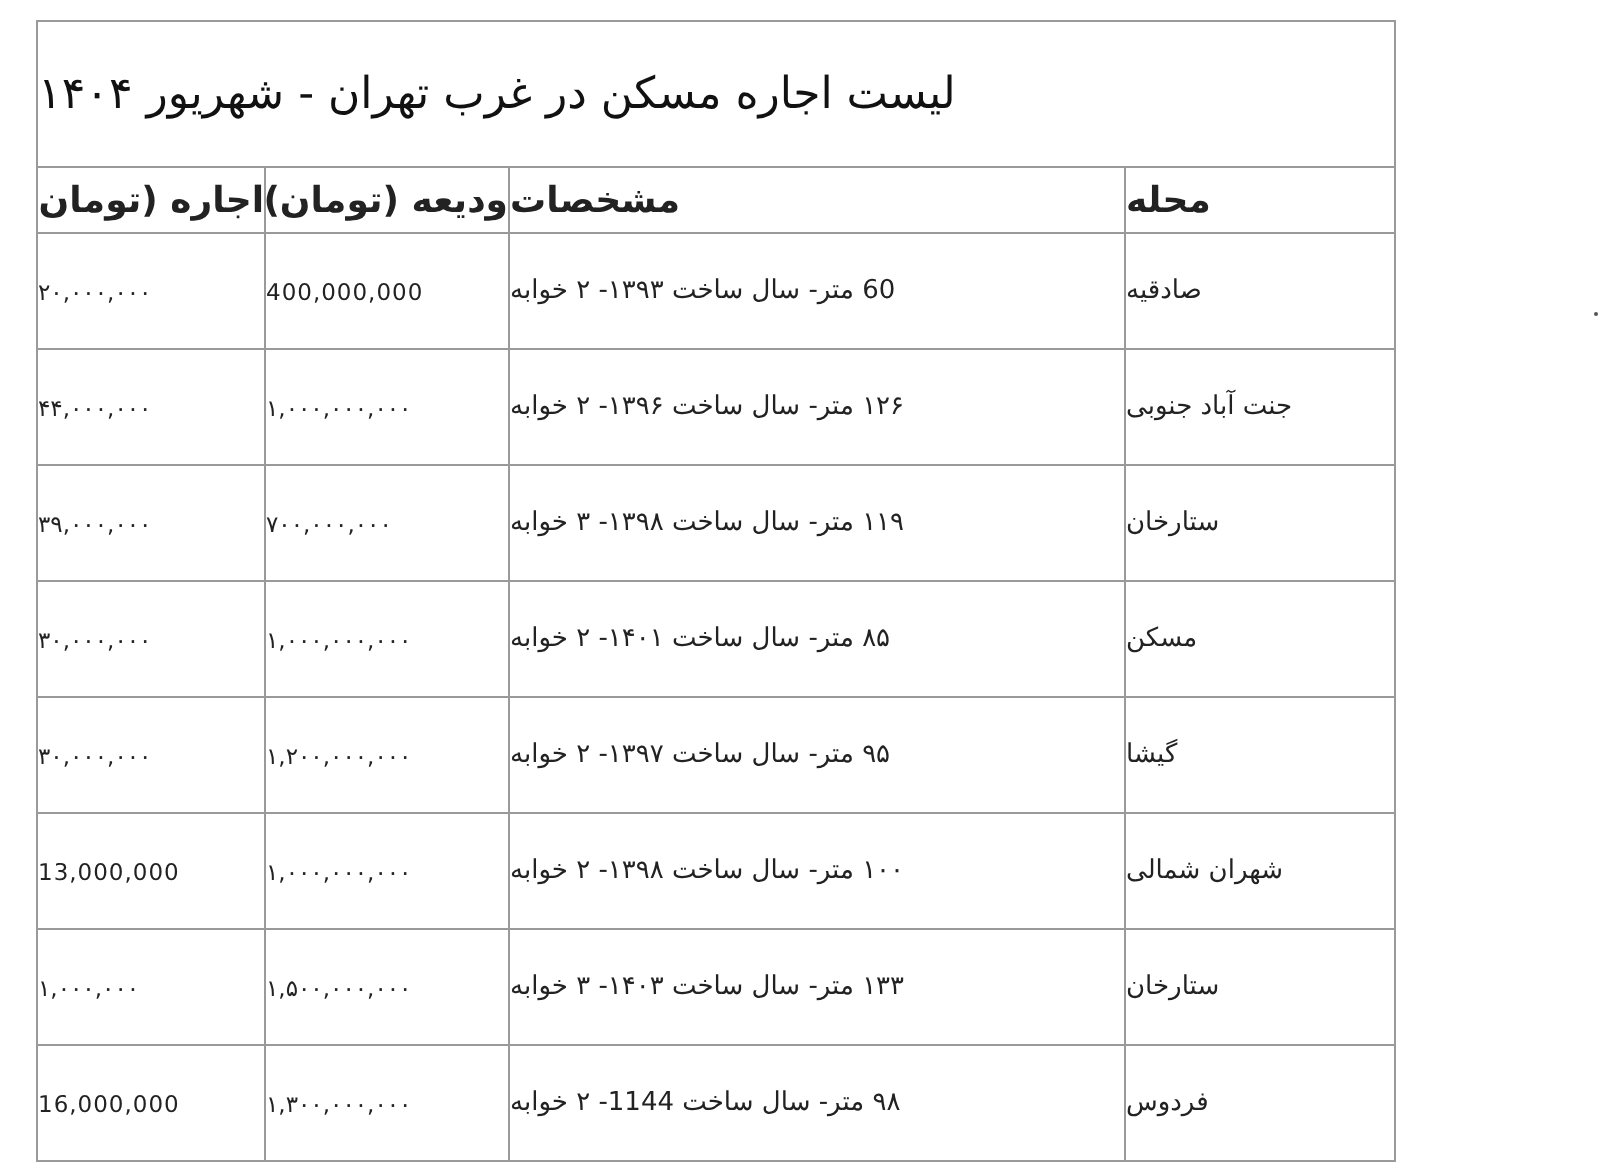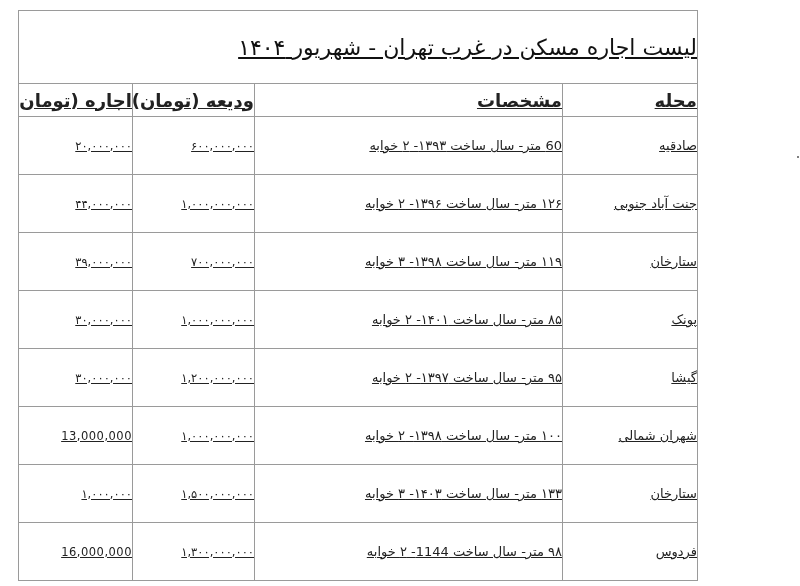--- a/index.html
+++ b/index.html
@@ -19,26 +19,25 @@
       position: absolute;
       left: 18px;
       top: 10px;
       width: 679px;
       border-collapse: collapse;
       table-layout: fixed;
       direction: rtl;
     }
     .rent-table td, .rent-table th {
       border: 1.5px solid #9a9a9a;
-      text-align: right;
+      text-align: left;
       vertical-align: middle;
       padding: 0;
       overflow: hidden;
       white-space: nowrap;
-      text-decoration: underline;
     }
     .title-cell {
       height: 72px;
       font-size: 22px;
       font-weight: normal;
       color: #111;
     }
     .header-row th {
       height: 32px;
       font-size: 18px;
@@ -85,37 +84,37 @@
   </tr>
   <tr class="header-row">
     <th>محله</th>
     <th>مشخصات</th>
     <th>ودیعه (تومان)</th>
     <th>اجاره (تومان)</th>
   </tr>
   <tr class="data-row">
     <td>صادقیه</td>
     <td>60 متر- سال ساخت ۱۳۹۳- ۲ خوابه</td>
-    <td class="num">۶۰۰,۰۰۰,۰۰۰</td>
+    <td class="num">400,000,000</td>
     <td class="num">۲۰,۰۰۰,۰۰۰</td>
   </tr>
   <tr class="data-row">
     <td>جنت آباد جنوبی</td>
     <td>۱۲۶ متر- سال ساخت ۱۳۹۶- ۲ خوابه</td>
     <td class="num">۱,۰۰۰,۰۰۰,۰۰۰</td>
     <td class="num">۴۴,۰۰۰,۰۰۰</td>
   </tr>
   <tr class="data-row">
     <td>ستارخان</td>
     <td>۱۱۹ متر- سال ساخت ۱۳۹۸- ۳ خوابه</td>
     <td class="num">۷۰۰,۰۰۰,۰۰۰</td>
     <td class="num">۳۹,۰۰۰,۰۰۰</td>
   </tr>
   <tr class="data-row">
-    <td>پونک</td>
+    <td>مسکن</td>
     <td>۸۵ متر- سال ساخت ۱۴۰۱- ۲ خوابه</td>
     <td class="num">۱,۰۰۰,۰۰۰,۰۰۰</td>
     <td class="num">۳۰,۰۰۰,۰۰۰</td>
   </tr>
   <tr class="data-row">
     <td>گیشا</td>
     <td>۹۵ متر- سال ساخت ۱۳۹۷- ۲ خوابه</td>
     <td class="num">۱,۲۰۰,۰۰۰,۰۰۰</td>
     <td class="num">۳۰,۰۰۰,۰۰۰</td>
   </tr>

